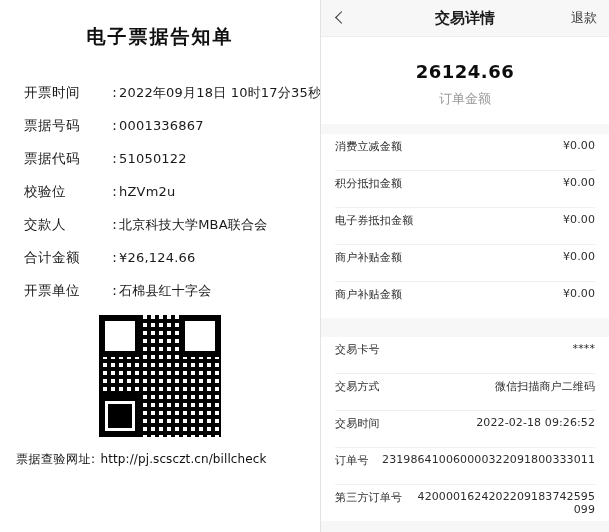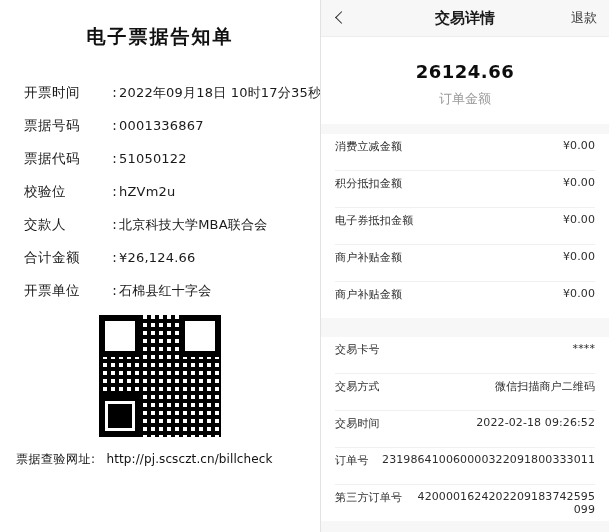--- a/index.html
+++ b/index.html
@@ -108,21 +108,21 @@
     inset: 3px;
     background: #000;
   }
   .verify-line {
     margin-top: 14px;
     padding-left: 16px;
     font-size: 12px;
     color: #111;
     display: flex;
     align-items: baseline;
-    gap: 11px;
+    gap: 5px;
     font-family: "DejaVu Sans", sans-serif;
   }
   .verify-label { letter-spacing: 0.5px; }
   .verify-url {
     font-size: 12px;
     letter-spacing: 0.1px;
   }
 
   
   .detail {

